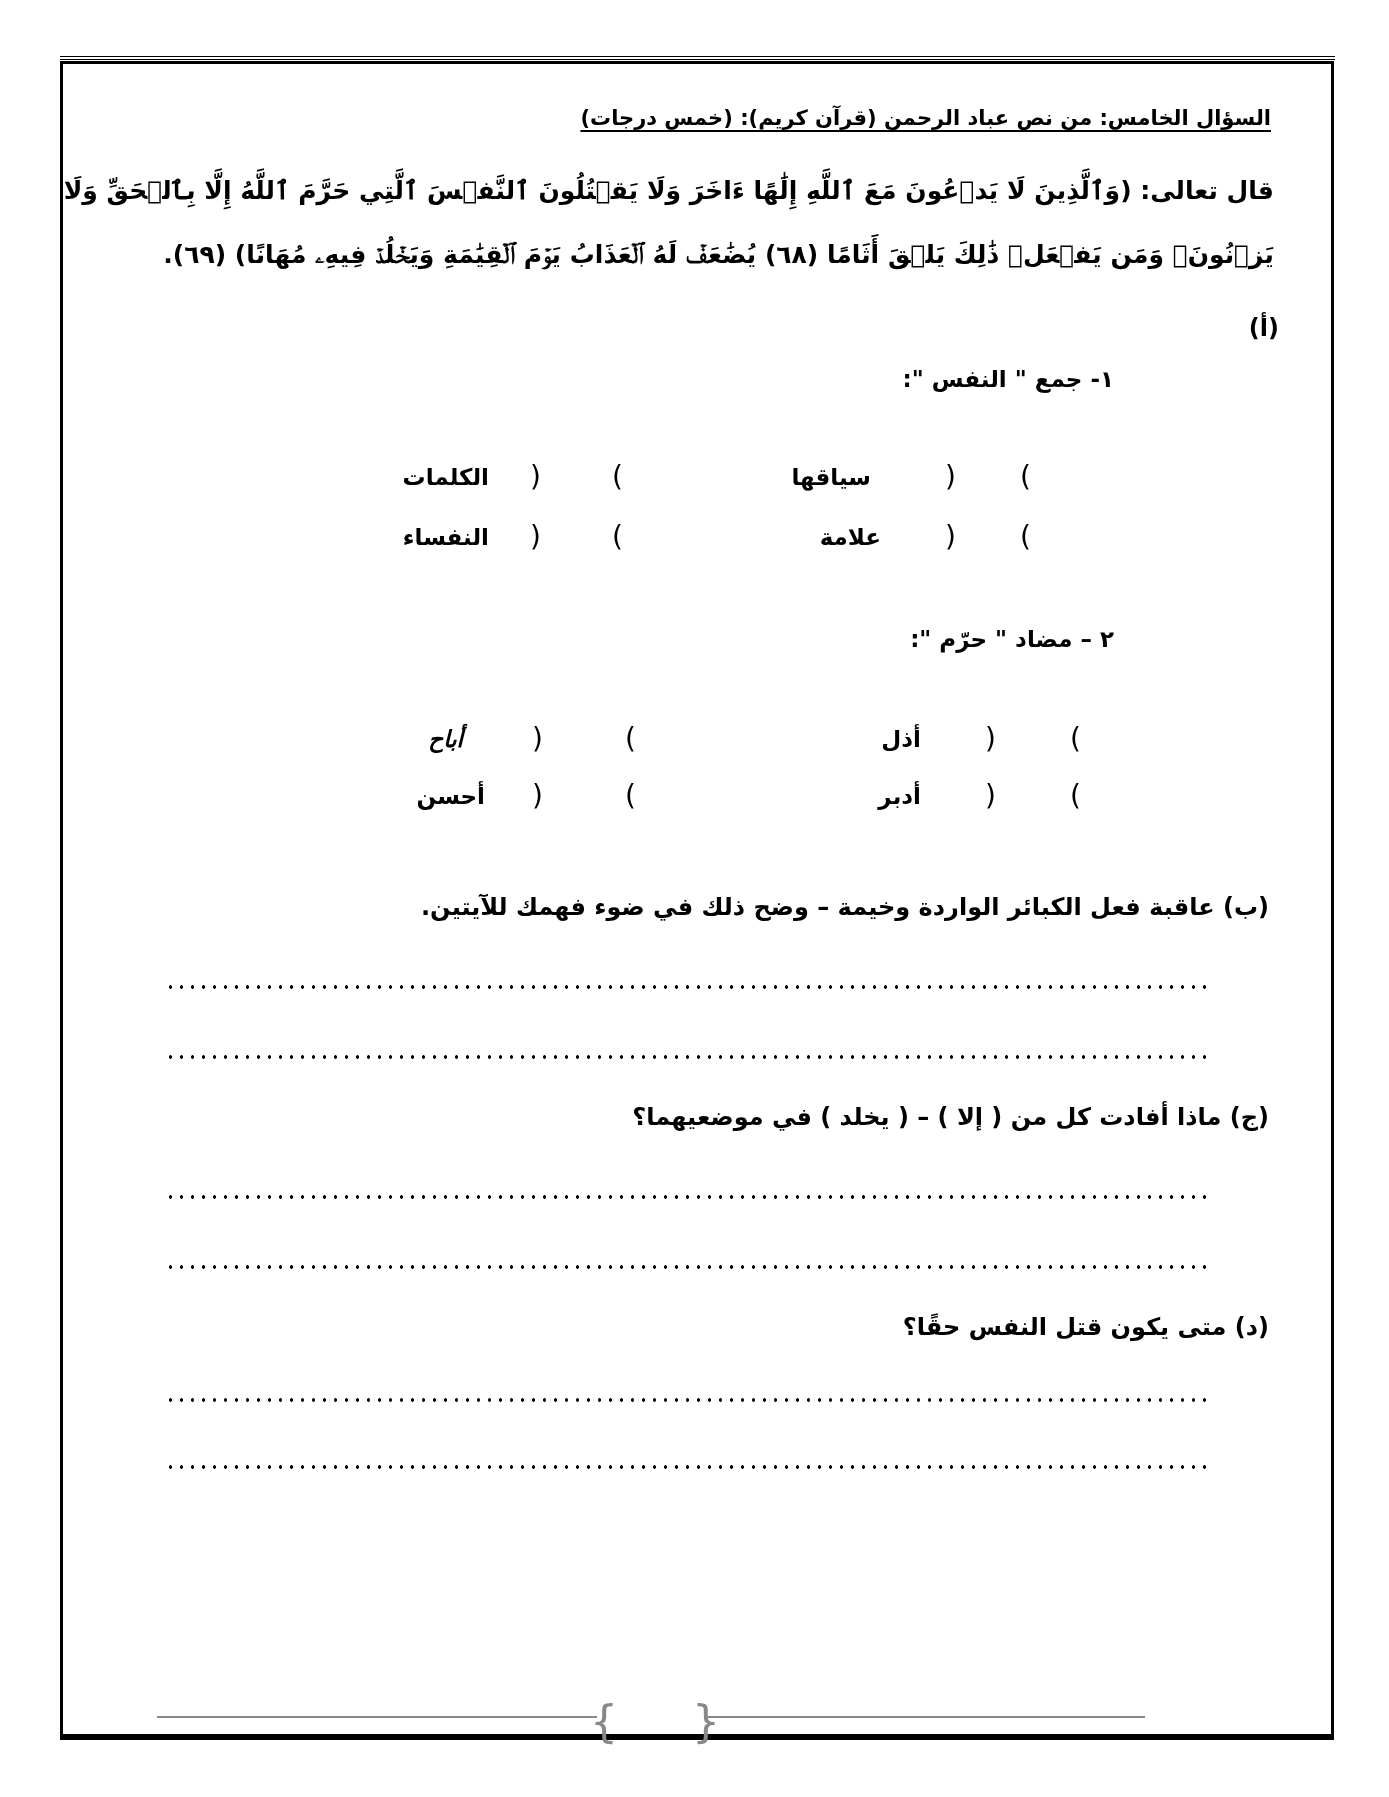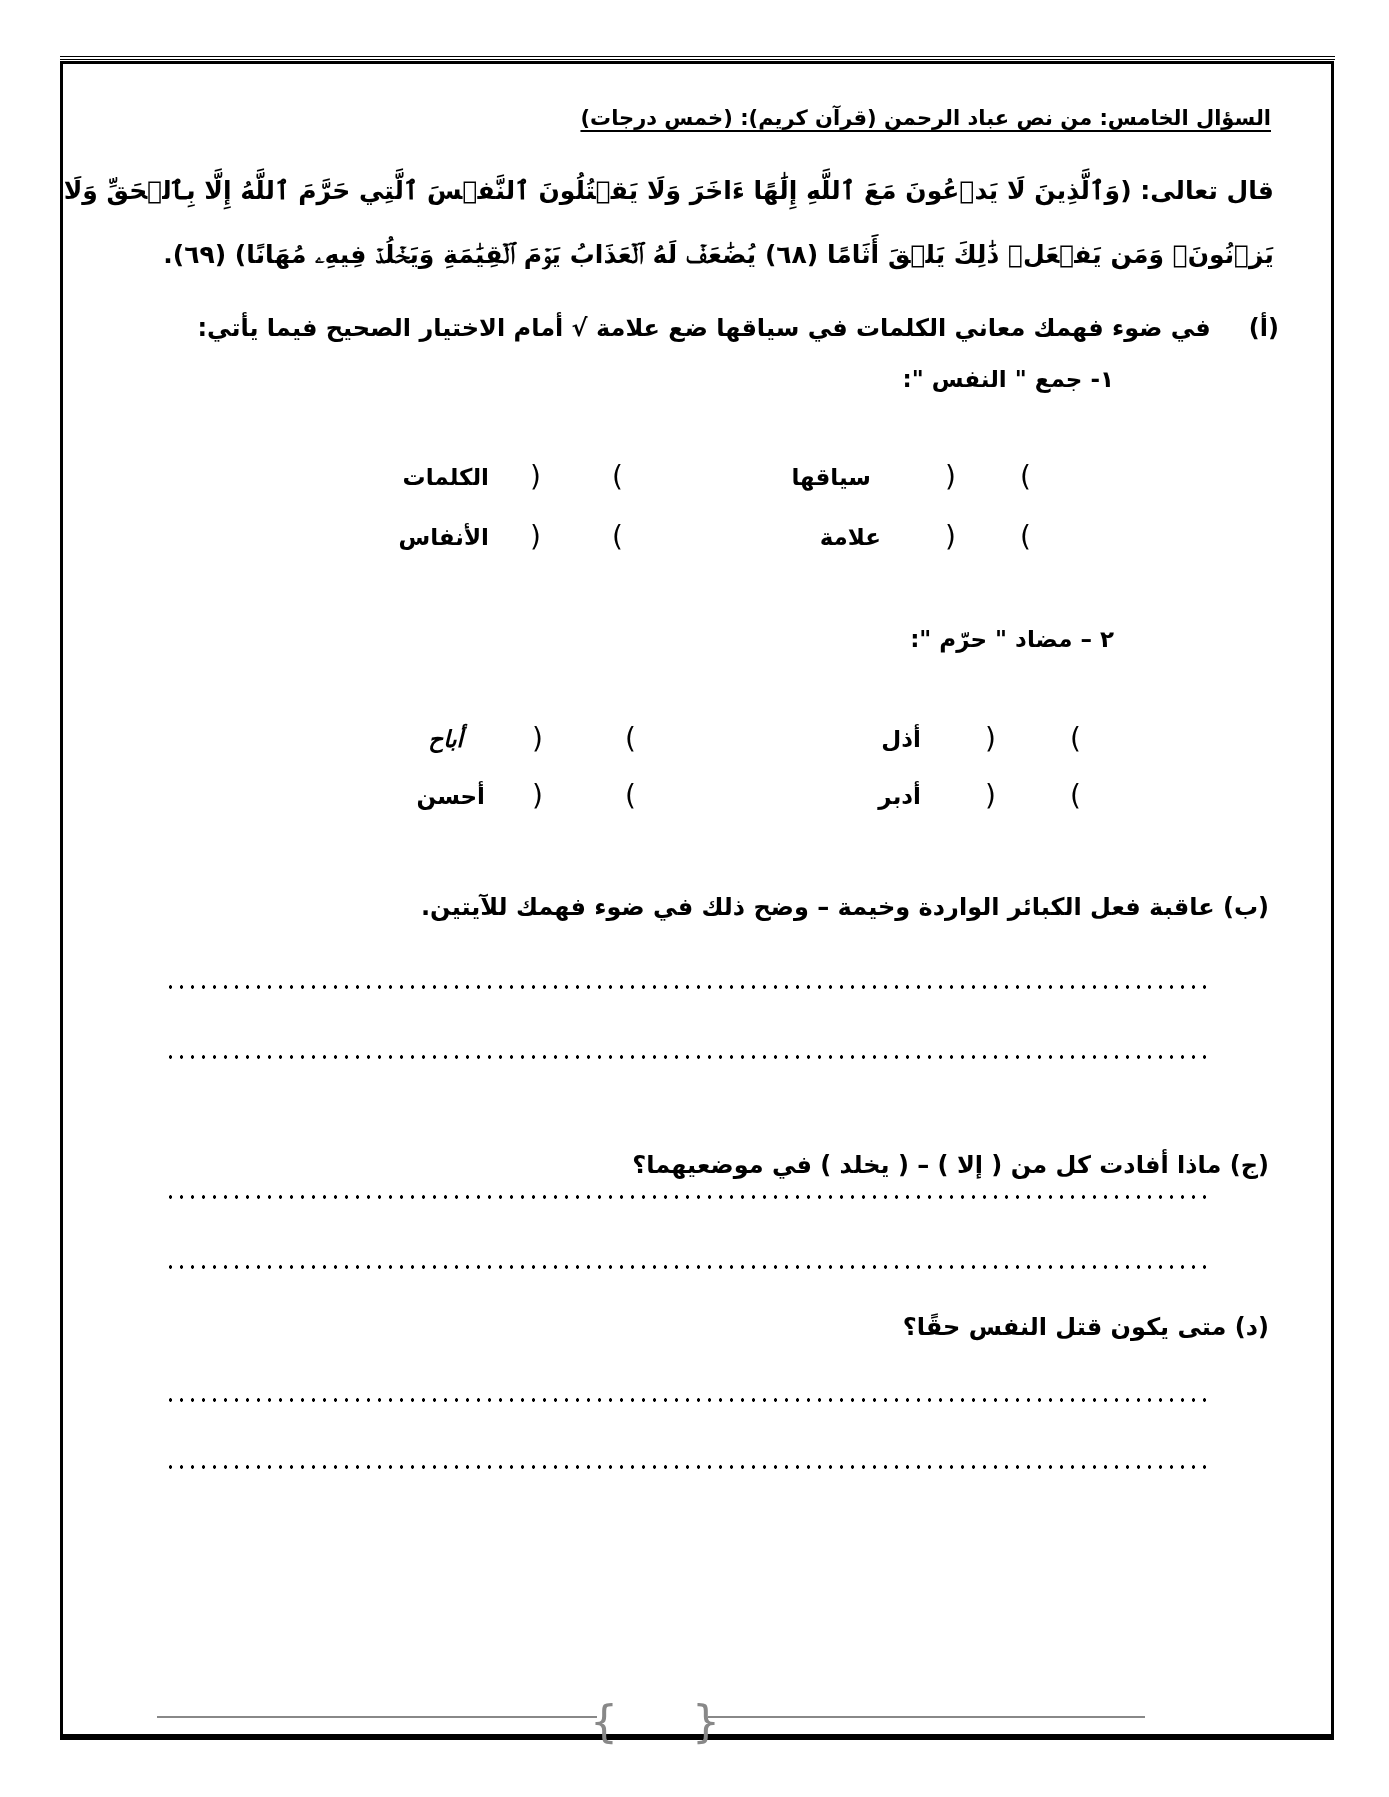--- a/index.html
+++ b/index.html
@@ -35,42 +35,41 @@
 <div class="top-rule" style="top:59px;"></div>
 <div class="frame"></div>
 
 <div class="line title">السؤال الخامس: من نص عباد الرحمن (قرآن كريم): (خمس درجات)</div>
 
 <div class="line ayah ayah1">قال تعالى: (وَٱلَّذِينَ لَا يَدۡعُونَ مَعَ ٱللَّهِ إِلَٰهًا ءَاخَرَ وَلَا يَقۡتُلُونَ ٱلنَّفۡسَ ٱلَّتِي حَرَّمَ ٱللَّهُ إِلَّا بِٱلۡحَقِّ وَلَا</div>
 <div class="line ayah ayah2">يَزۡنُونَۚ وَمَن يَفۡعَلۡ ذَٰلِكَ يَلۡقَ أَثَامًا  (٦٨) يُضَٰعَفۡ لَهُ ٱلۡعَذَابُ يَوۡمَ ٱلۡقِيَٰمَةِ وَيَخۡلُدۡ فِيهِۦ مُهَانًا) (٦٩).</div>
 
 <div class="line instr">
   <span class="label">(أ)</span>
-  <span>في ضوء فهمك معاني الكلمات في سياقها ضع علامة √ أمام الاختيار الصحيح فيما يأتي:</span>
 </div>
 
 <div class="line sub" style="top:366px;">١-  جمع " النفس ":</div>
 
 <div>
 
   <span class="paren" style="left:1020px;top:460px;">(</span>
   <span class="paren" style="left:945px;top:460px;">)</span>
   <span class="opt" style="right:518px;top:464px;">سياقها</span>
 
   <span class="paren" style="left:612px;top:460px;">(</span>
   <span class="paren" style="left:530px;top:460px;">)</span>
   <span class="opt" style="right:900px;top:464px;">الكلمات</span>
 
   <span class="paren" style="left:1020px;top:520px;">(</span>
   <span class="paren" style="left:945px;top:520px;">)</span>
   <span class="opt" style="right:508px;top:524px;">علامة</span>
 
   <span class="paren" style="left:612px;top:520px;">(</span>
   <span class="paren" style="left:530px;top:520px;">)</span>
-  <span class="opt" style="right:900px;top:524px;">الأنفاس</span>
+  <span class="opt" style="right:900px;top:524px;">النفساء</span>
 </div>
 
 <div class="line sub" style="top:626px;">٢ – مضاد " حرّم ":</div>
 
 <div>
 
   <span class="paren" style="left:1070px;top:722px;">(</span>
   <span class="paren" style="left:985px;top:722px;">)</span>
   <span class="opt" style="right:468px;top:726px;">أذل</span>
 
@@ -84,21 +83,21 @@
 
   <span class="paren" style="left:625px;top:779px;">(</span>
   <span class="paren" style="left:532px;top:779px;">)</span>
   <span class="opt" style="right:904px;top:783px;">أحسن</span>
 </div>
 
 <div class="line qline" style="top:893px;">(ب) عاقبة فعل الكبائر الواردة وخيمة – وضح ذلك في ضوء فهمك للآيتين.</div>
 <div class="dots" style="top:985px;"></div>
 <div class="dots" style="top:1055px;"></div>
 
-<div class="line qline" style="top:1103px;margin-top:48px;">(ج) ماذا أفادت كل من ( إلا ) – ( يخلد ) في موضعيهما؟</div>
+<div class="line qline" style="top:1103px;">(ج) ماذا أفادت كل من ( إلا ) – ( يخلد ) في موضعيهما؟</div>
 <div class="dots" style="top:1195px;"></div>
 <div class="dots" style="top:1265px;"></div>
 
 <div class="line qline" style="top:1313px;">(د) متى يكون قتل النفس حقًا؟</div>
 <div class="dots" style="top:1398px;"></div>
 <div class="dots" style="top:1465px;"></div>
 
 <div class="footer-rule" style="left:157px;width:440px;"></div>
 <div class="footer-rule" style="left:708px;width:437px;"></div>
 <span class="footer-brace" style="left:590px;">{</span>

